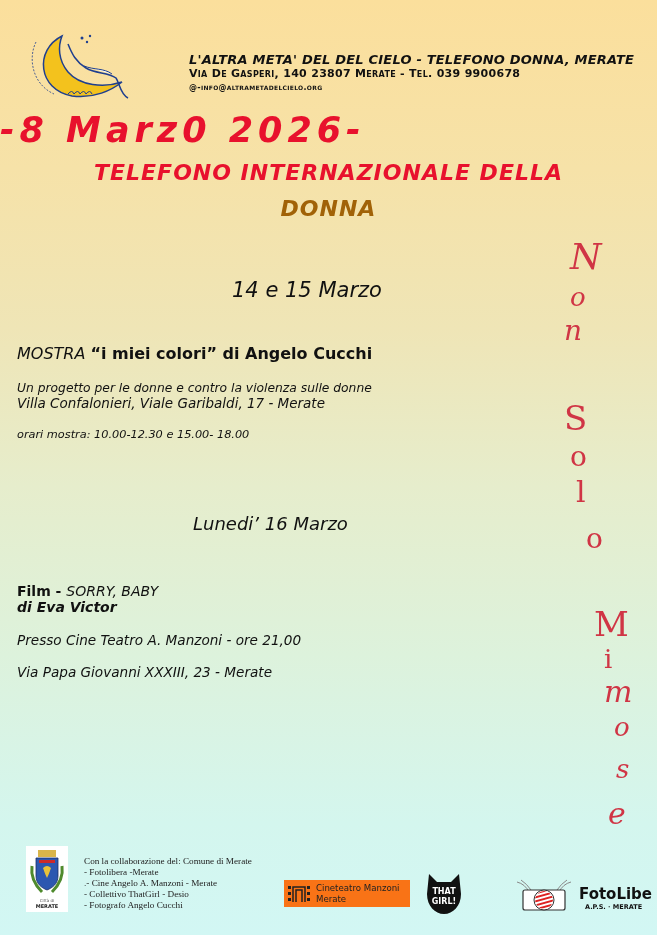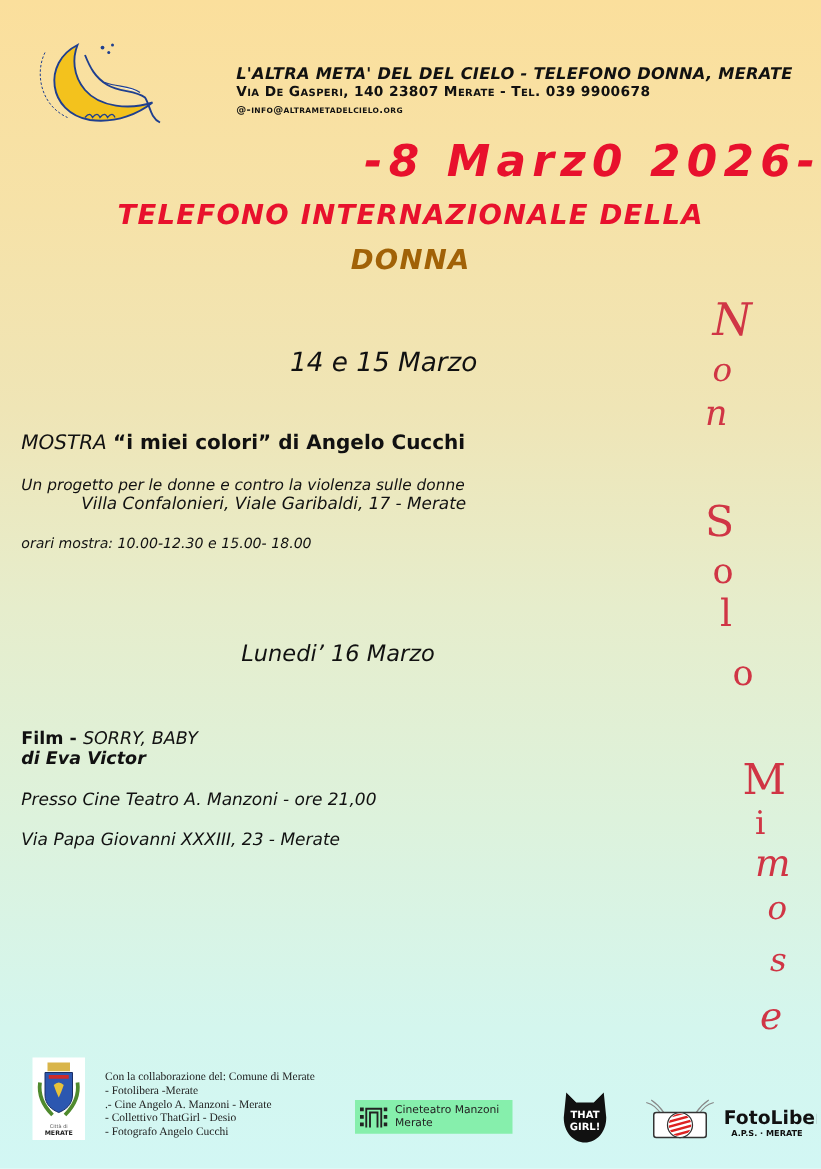--- a/index.html
+++ b/index.html
@@ -12,50 +12,50 @@
   }
   .abs { position: absolute; }
 
   
   .logo { left: 24px; top: 28px; width: 110px; height: 78px; }
   .org-name { left: 189px; top: 52px; font-family: "DejaVu Sans", sans-serif; font-weight: bold; font-style: italic; font-size: 13px; letter-spacing: 0.2px; white-space: nowrap; }
   .org-addr { left: 189px; top: 67px; font-weight: bold; font-size: 11px; font-variant: small-caps; letter-spacing: 0.3px; white-space: nowrap; }
   .org-email { left: 189px; top: 83px; font-weight: bold; font-size: 8px; font-variant: small-caps; letter-spacing: 0.3px; white-space: nowrap; }
 
   
-  .title-date { left: 0; width: 657px; top: 110px; text-align: right; color: #e8112d; font-family: "DejaVu Sans", sans-serif; font-weight: bold; font-style: italic; font-size: 35px; letter-spacing: 5px; }
+  .title-date { left: 0; width: 657px; top: 110px; text-align: left; color: #e8112d; font-family: "DejaVu Sans", sans-serif; font-weight: bold; font-style: italic; font-size: 35px; letter-spacing: 5px; }
   .title-day { left: 0; width: 657px; top: 160px; text-align: center; color: #e8112d; font-family: "DejaVu Sans", sans-serif; font-style: italic; font-weight: bold; font-size: 22px; letter-spacing: 1px; }
   .title-donna { left: 0; width: 657px; top: 196px; text-align: center; color: #a16207; font-family: "DejaVu Sans", sans-serif; font-style: italic; font-weight: bold; font-size: 22px; letter-spacing: 1px; }
 
   
   .date-heading { font-family: "DejaVu Sans", sans-serif; font-style: italic; font-size: 21px; white-space: nowrap; font-weight: 500; }
   .d1 { left: 232px; top: 278px; }
   .d2 { left: 193px; top: 513px; font-size: 18px; }
   .line { left: 17px; font-style: italic; white-space: nowrap; }
   .mostra { top: 344px; font-size: 16px; }
   .mostra b { font-style: normal; }
   .desc1 { top: 381px; font-size: 12.3px; }
-  .desc2 { top: 395px; font-size: 13.5px; margin-left: 48px; }
+  .desc2 { top: 395px; font-size: 13.5px; }
   .hours { top: 428px; font-size: 11.3px; }
   .film { top: 583px; font-size: 14px; }
   .film b { font-style: normal; }
   .director { top: 599px; font-size: 14px; font-weight: bold; }
   .venue { top: 632px; font-size: 13.6px; }
   .street { top: 664px; font-size: 13.6px; }
 
   
   .slogan { color: #d03545; font-family: "DejaVu Serif", serif; font-style: italic; font-weight: normal; }
   .slogan span { position: absolute; display: block; }
 
   
   .crest { left: 26px; top: 846px; width: 42px; height: 66px; background: #fff; }
   .collab { left: 84px; top: 856px; font-family: "Liberation Serif", serif; font-size: 9.2px; line-height: 11px; color: #222; }
-  .cinelogo { left: 284px; top: 880px; width: 126px; height: 27px; background: #86efac; display: flex; align-items: center; padding-left: 4px; }
+  .cinelogo { left: 284px; top: 880px; width: 126px; height: 27px; background: #f97316; display: flex; align-items: center; padding-left: 4px; }
   .cinelogo .txt { font-family: "DejaVu Sans", sans-serif; font-size: 8.6px; line-height: 11px; color: #222; margin-left: 6px; }
-  .thatgirl { left: 449px; top: 872px; width: 38px; height: 44px; }
+  .thatgirl { left: 425px; top: 872px; width: 38px; height: 44px; }
   .fotolibera { left: 513px; top: 878px; width: 140px; height: 36px; }
 </style>
 </head>
 <body>
 
 <div class="abs logo">
   <svg width="110" height="78" viewBox="0 0 110 78">
     <path d="M38 8 C 10 22, 14 62, 48 68 C 70 71, 88 62, 98 54 C 80 60, 56 58, 44 44 C 34 32, 34 18, 38 8 Z" fill="#f3c21d" stroke="#1f3f8f" stroke-width="1.5"></path>
     <path d="M44 16 C 48 26, 52 34, 62 40 C 72 46, 84 44, 92 50 C 96 56, 96 66, 104 70" fill="none" stroke="#1f3f8f" stroke-width="1.5"></path>
     <path d="M60 38 C 70 42, 80 40, 88 46" fill="#fff" stroke="#1f3f8f" stroke-width="1"></path>

